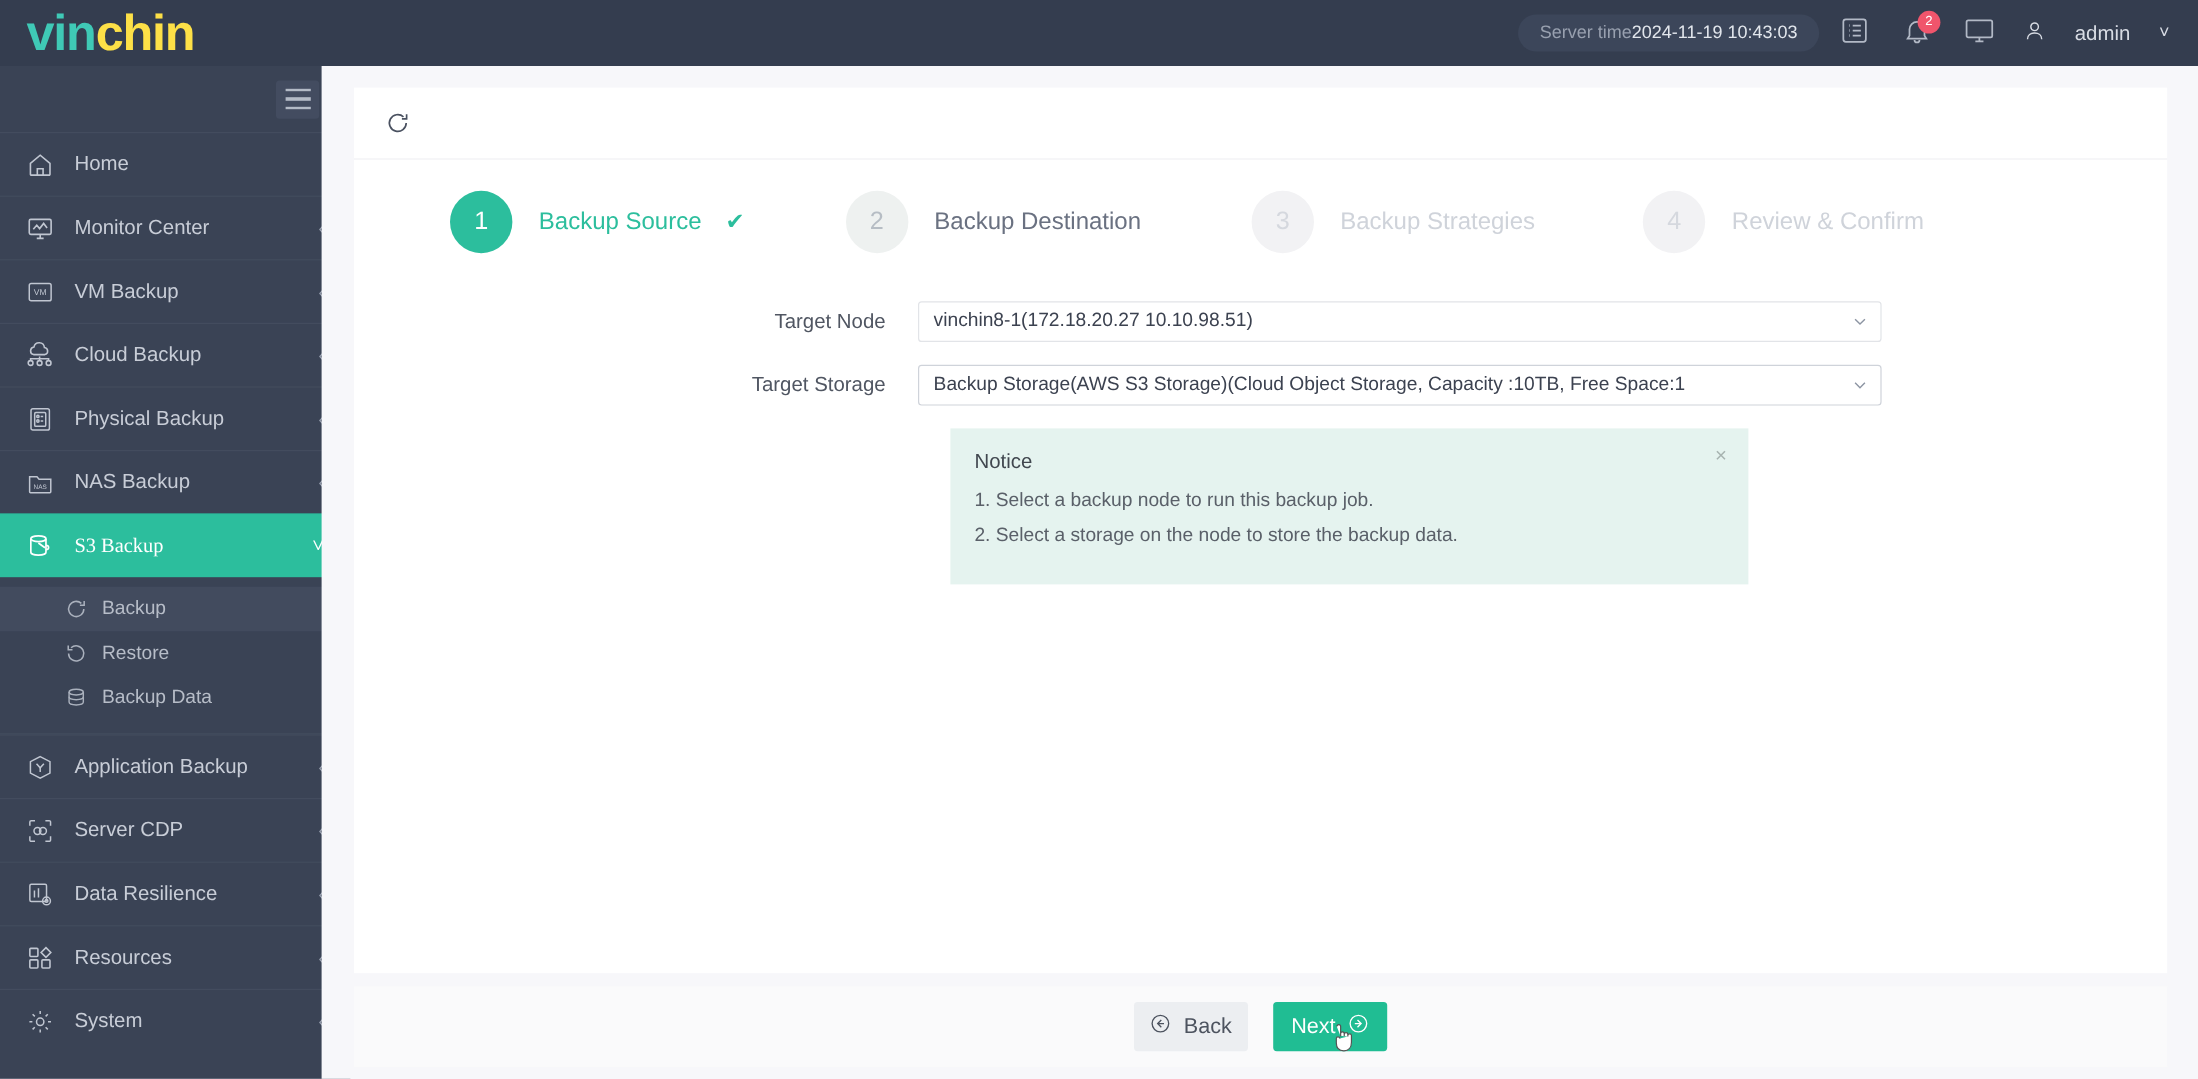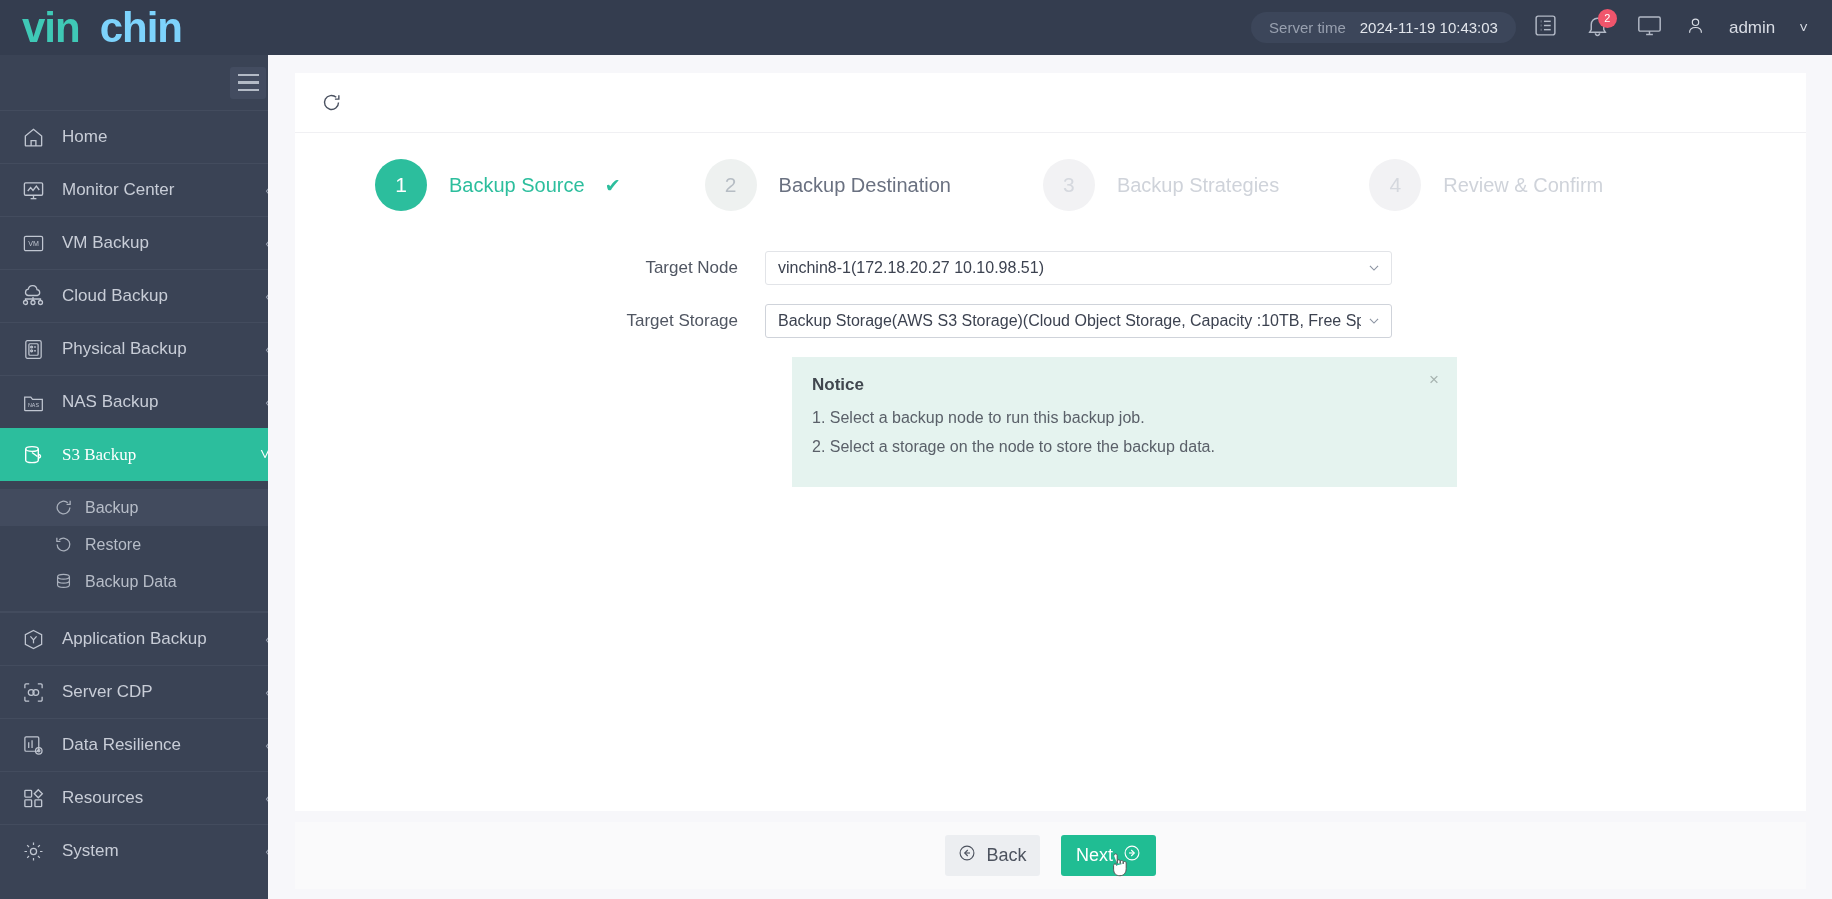--- a/index.html
+++ b/index.html
@@ -16,28 +16,28 @@
     background: #343d4f;
     display: flex; align-items: center;
   }
   .logo {
     width: 268px; height: 55px;
     display: flex; align-items: center; padding-left: 22px;
     font-size: 42px; font-weight: bold; letter-spacing: -1px;
     line-height: 1;
   }
   .logo .vin { color: #3fc9b6; }
-  .logo .chin { color: #7dd3fc; margin-left: 20px; }
+  .logo .chin { color: #fde047; }
 
   .topbar-right {
     margin-left: auto; display: flex; align-items: center;
     height: 55px; padding-right: 24px; gap: 8px;
   }
   .servertime {
-    display: flex; align-items: center; gap: 14px;
+    display: flex; align-items: center; 
     background: #3c465a; border-radius: 16px;
     height: 31px; padding: 0 18px;
     font-size: 15px;
   }
   .servertime .label { color: #98a0af; }
   .servertime .value { color: #e2e6ec; }
 
   .ticon {
     width: 44px; height: 44px; display: flex; align-items: center; justify-content: center;
     color: #b2b9c6; position: relative;
@@ -138,36 +138,36 @@
   .step-gap.g3 { width: 90px; }
 
   
   .form { margin-top: 40px; }
   .frow { display: flex; align-items: center; margin-bottom: 19px; }
   .frow .flabel {
     width: 470px; text-align: right; padding-right: 27px;
     font-size: 17px; color: #505662;
   }
   .select {
-    width: 627px; height: 34px; border: 1px solid #e2e4e8; border-radius: 3px;
+    width: 803px; height: 34px; border: 1px solid #e2e4e8; border-radius: 3px;
     background: #fff; display: flex; align-items: center;
     padding: 0 10px 0 12px; font-size: 16px; color: #3c4250;
     cursor: pointer; position: relative; white-space: nowrap; overflow: hidden;
   }
   .select.strong { border-color: #cfd3da; }
   .select .txt { overflow: hidden; text-overflow: clip; white-space: nowrap; }
   .select .caret { margin-left: auto; color: #8c94a2; padding-left: 6px; display:flex; }
 
   
   .notice {
     margin-left: 497px; width: 665px; background: #e5f3ef;
     padding: 18px 20px 20px 20px; position: relative;
     min-height: 127px;
   }
-  .notice .ntitle { font-size: 17px; font-weight: bold; color: #41474f; margin-bottom: 14px; }
+  .notice .ntitle { font-size: 17px; font-weight: normal; color: #41474f; margin-bottom: 14px; }
   .notice .nline { font-size: 16px; color: #5a6069; margin-bottom: 11px; }
   .notice .nclose {
     position: absolute; top: 14px; right: 18px; color: #a7b3b0;
     font-size: 17px; cursor: pointer; line-height: 1;
   }
 
   
   .footer {
     position: absolute; left: 27px; top: 767px;
     width: 1511px; height: 67px; background: #fafafb;

